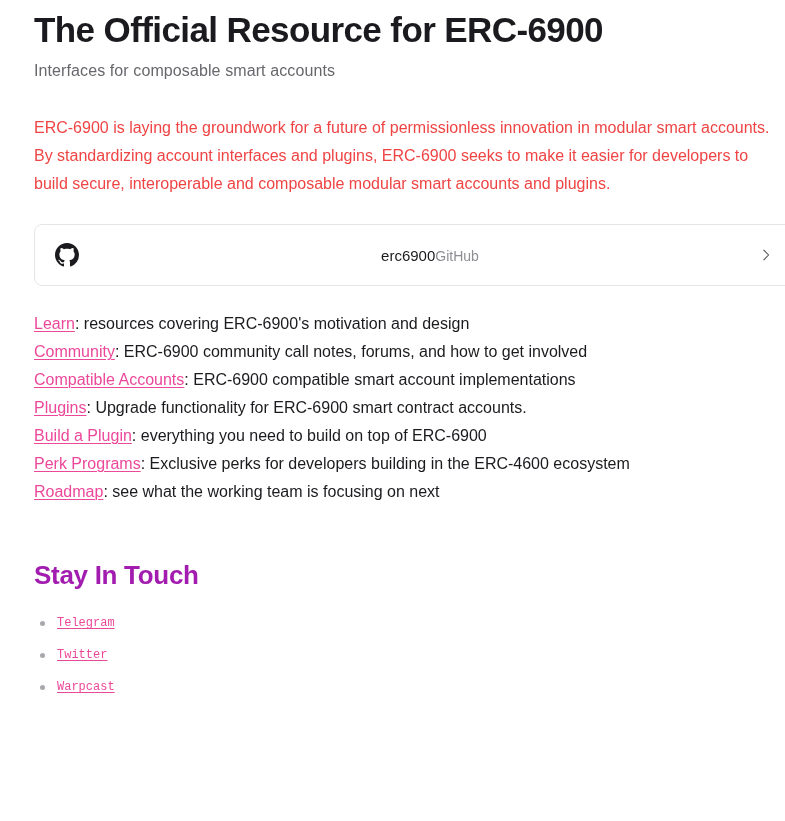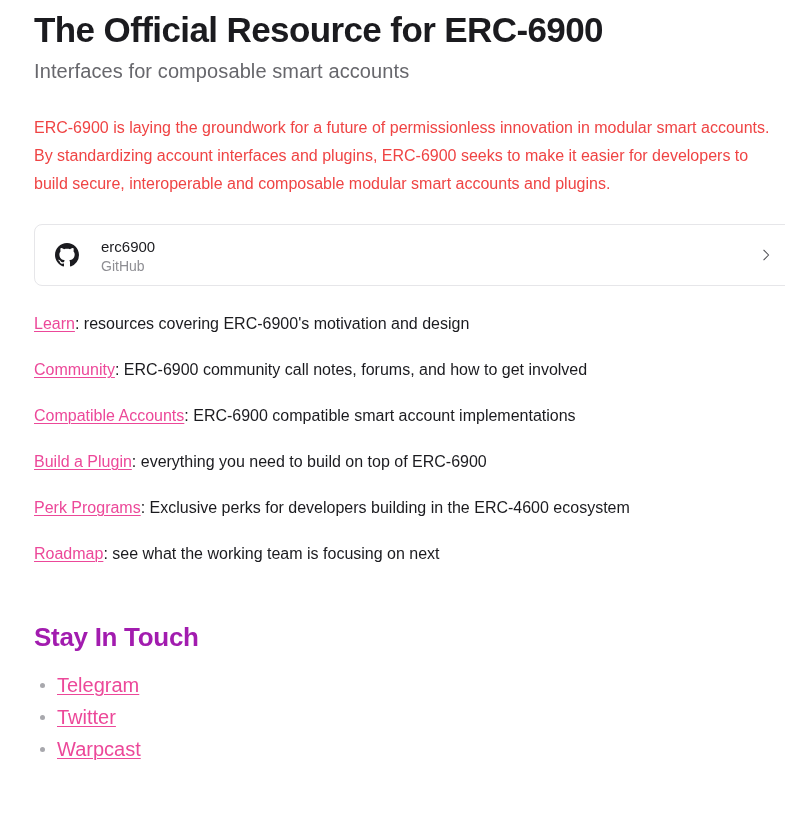--- a/index.html
+++ b/index.html
@@ -26,21 +26,21 @@
     margin: 0;
     padding-top: 8px;
     font-size: 35px;
     line-height: 44px;
     font-weight: 800;
     letter-spacing: -0.6px;
     color: #1b1b1f;
   }
   .page-subtitle {
     margin: 8px 0 0 0;
-    font-size: 20px;
+    font-size: 16px;
     line-height: 22px;
     font-weight: 400;
     color: #67676c;
     letter-spacing: 0.1px;
   }
   .intro-paragraph {
     margin: 32px 0 0 0;
     width: 740px;
     font-size: 16px;
     line-height: 28px;
@@ -64,21 +64,20 @@
   .link-card-icon {
     flex: 0 0 auto;
     width: 24px;
     height: 24px;
     display: block;
   }
   .link-card-text {
     flex: 1 1 auto;
     margin-left: 22px;
     display: flex;
-    flex-direction: column;
     justify-content: center;
   }
   .link-card-title {
     font-size: 15px;
     line-height: 19px;
     color: #1b1b1f;
   }
   .link-card-subtitle {
     margin-top: 3px;
     font-size: 14px;
@@ -102,21 +101,20 @@
     margin: 0;
     padding: 0;
     font-size: 16px;
     line-height: 28px;
     color: #1b1b1f;
   }
   .resource-line:first-child {
     margin-top: 24px;
   }
   .resource-line + .resource-line {
-    margin-top: 18px;
   }
   a.inline-link {
     color: #ec4899;
     text-decoration: underline;
     text-underline-offset: 2px;
     text-decoration-thickness: 1px;
   }
   
   .section-heading {
     margin: 53px 0 0 0;
@@ -127,22 +125,23 @@
     color: #a21caf;
   }
   .social-list {
     margin: 16px 0 0 0;
     padding: 0;
     list-style: none;
   }
   .social-item {
     position: relative;
     padding-left: 23px;
-    font-size: 20px;
+    font-size: 12px;
     line-height: 32px;
+    font-family: Liberation Mono, monospace;
   }
   .social-item::before {
     content: "";
     position: absolute;
     left: 6px;
     top: 14px;
     width: 5px;
     height: 5px;
     border-radius: 50%;
     background: #a8a8ad;
@@ -172,20 +171,21 @@
       <svg viewBox="0 0 16 16" width="14" height="14" aria-hidden="true">
         <path d="M5.5 2.5 11 8l-5.5 5.5" fill="none" stroke="currentColor" stroke-width="1.2" stroke-linecap="round" stroke-linejoin="round"></path>
       </svg>
     </span>
   </a>
 
   <div class="resource-list">
     <p class="resource-line"><a class="inline-link">Learn</a><span>: resources covering ERC-6900's motivation and design</span></p>
     <p class="resource-line"><a class="inline-link">Community</a><span>: ERC-6900 community call notes, forums, and how to get involved</span></p>
     <p class="resource-line"><a class="inline-link">Compatible Accounts</a><span>: ERC-6900 compatible smart account implementations</span></p>
+    <p class="resource-line"><a class="inline-link">Plugins</a><span>: Upgrade functionality for ERC-6900 smart contract accounts.</span></p>
     <p class="resource-line"><a class="inline-link">Build a Plugin</a><span>: everything you need to build on top of ERC-6900</span></p>
     <p class="resource-line"><a class="inline-link">Perk Programs</a><span>: Exclusive perks for developers building in the ERC-4600 ecosystem</span></p>
     <p class="resource-line"><a class="inline-link">Roadmap</a><span>: see what the working team is focusing on next</span></p>
   </div>
 
   <h2 class="section-heading">Stay In Touch</h2>
 
   <ul class="social-list">
     <li class="social-item"><a class="inline-link">Telegram</a></li>
     <li class="social-item"><a class="inline-link">Twitter</a></li>

